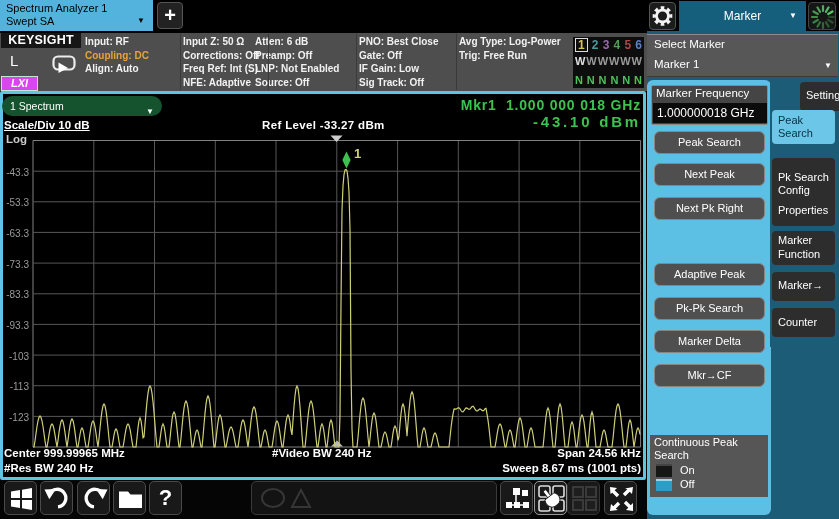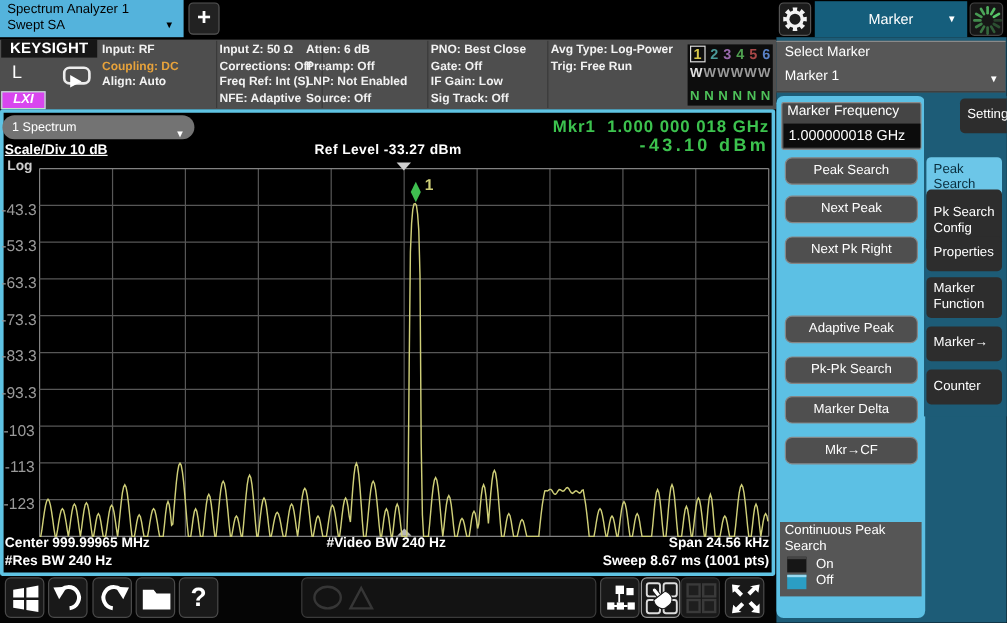--- a/index.html
+++ b/index.html
@@ -25,29 +25,29 @@
 .hcol { top:2px; color:#f2f2f2; font-size:10px; font-weight:700; line-height:13.5px; white-space:nowrap; position:absolute;}
 .hsep { top:1px; width:1px; height:56px; background:#3a3a3a; position:absolute;}
 .orange { color:#e8a33b; }
 
 #mtab { left:573px; top:37px; width:71px; height:51px; background:#0d0d0d; color:#fff; }
 #mtab .r { position:absolute; left:0; width:71px; display:flex; justify-content:space-between; padding:0 2px;}
 
 #frame { left:0; top:91px; width:646px; height:389px; background:#000;
   border:3px solid #5fc3e3; border-radius:2px;}
 
-#specdd { left:2px; top:96px; width:160px; height:20px; background:#737373; border-radius:10px;
+#specdd { left:2px; top:96px; width:160px; height:20px; background:#14532d; border-radius:10px;
   color:#fff; font-size:10.5px; line-height:20px; padding-left:8px;}
 #specdd .caret{ position:absolute; right:8px; top:6px; font-size:8px;}
 #mkrline1 { right:198px; top:97px; color:#3cc24e; font-size:14px; letter-spacing:0.8px; font-weight:700; }
 #mkrline2 { right:198px; top:113px; color:#3cc24e; font-size:15px; letter-spacing:2.8px; font-weight:700; }
 #scalediv { left:4px; top:119px; color:#fff; font-size:11.5px; font-weight:700;text-decoration:underline;}
 #reflevel { left:262px; top:119px; color:#fff; font-size:11.5px; letter-spacing:0.35px; font-weight:700;}
 #loglbl { left:6px; top:133px; color:#ccc; font-size:11.5px; font-weight:700;}
-.ylab { position:absolute; color:#9a9a9a; font-size:13px; text-align:right; width:28px; }
+.ylab { position:absolute; color:#9a9a9a; font-size:10px; text-align:right; width:28px; }
 .ann { position:absolute; color:#fff; font-size:11.5px; font-weight:700; white-space:nowrap;}
 
 #toolbar { left:0; top:480px; width:647px; height:39px; background:#050505;}
 .tbtn { position:absolute; top:1px; width:33px; height:34px; background:#191919;
   border:1px solid #4a4a4a; border-radius:5px; }
 #centerpanel { position:absolute; left:251px; top:1px; width:246px; height:34px;
   background:#131313; border:1px solid #3a3a3a; border-radius:5px;}
 
 #rpanel { left:647px; top:31px; width:192px; height:488px; background:#1d5c77; }
 #selmarker { position:absolute; left:0px; top:3px; width:191px; height:43px; background:#575757;
@@ -288,21 +288,21 @@
         <div style="position:absolute;left:6px;top:44px;width:16px;height:12px;background:#2b9ec4;border-top:2px solid #9adaf0;"></div>
         <div style="position:absolute;left:30px;top:43px;">Off</div>
       </div>
     </div>
     <div id="tabstrip"></div>
 
   </div>
   <div class="tab" style="left:800px; top:81.5px; height:29px;">
       <span>Settings</span>
     </div>
-    <div class="tab tabsel" style="left:772px; top:131px; height:34px;">
+    <div class="tab tabsel" style="left:772px; top:110px; height:34px;">
       <span>Peak<br>Search</span>
     </div>
     <div class="tab" style="left:772px; top:158px; height:52px;">
       <span>Pk Search<br>Config</span>
     </div>
     <div class="tab" style="left:772px; top:196.5px; height:29px;">
       <span>Properties</span>
     </div>
     <div class="tab" style="left:772px; top:230.5px; height:34px;">
       <span>Marker<br>Function</span>

